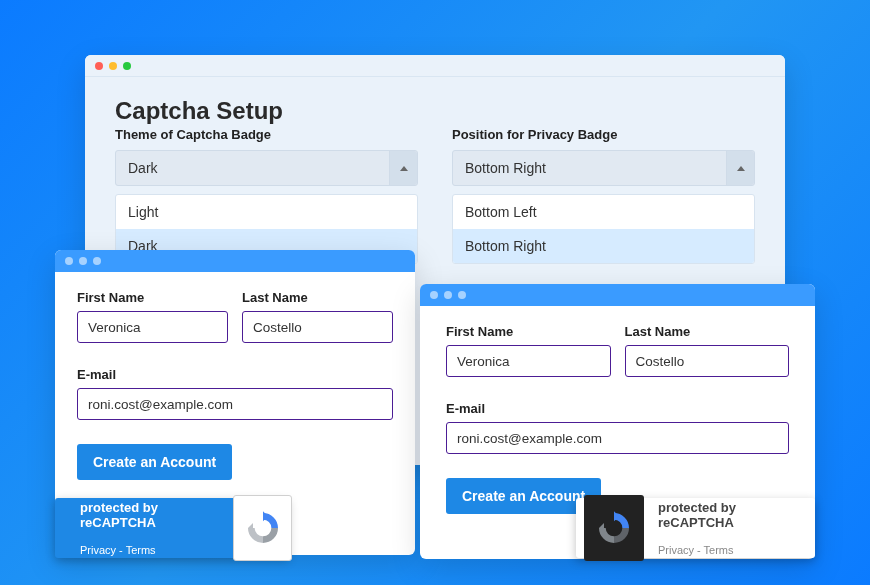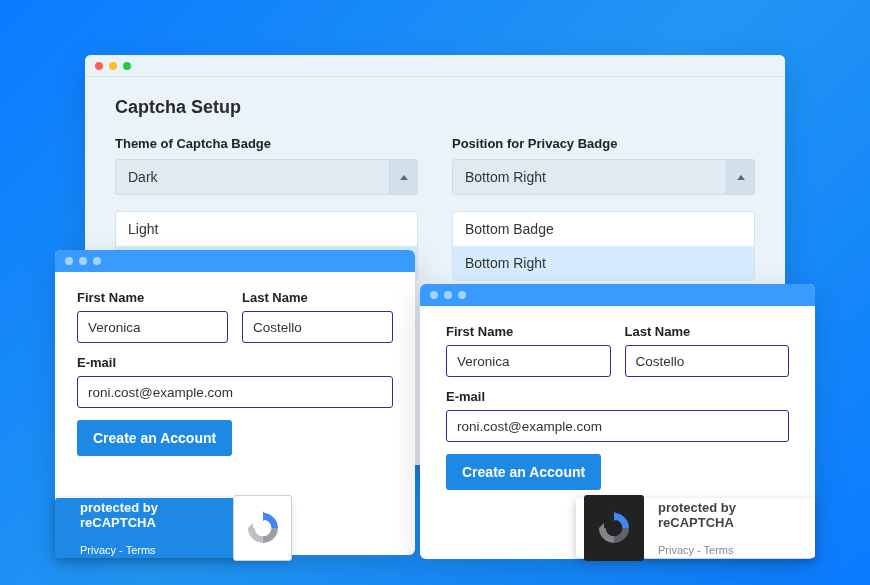--- a/index.html
+++ b/index.html
@@ -11,37 +11,37 @@
   .titlebar { height: 22px; display: flex; align-items: center; padding: 0 10px; gap: 6px; border-top-left-radius: 6px; border-top-right-radius: 6px; }
   .titlebar .dot { width: 8px; height: 8px; border-radius: 50%; }
 
   
   .win-back { left: 85px; top: 55px; width: 700px; height: 410px; background: #eaf2fa; }
   .win-back .titlebar { background: #eaf2fa; border-bottom: 1px solid #d9e6f2; }
   .win-back .titlebar .dot:nth-child(1){ background:#ff5f56; }
   .win-back .titlebar .dot:nth-child(2){ background:#ffbd2e; }
   .win-back .titlebar .dot:nth-child(3){ background:#27c93f; }
   .win-back .content { padding: 20px 30px; }
-  .win-back h2 { font-size: 18px; color: #2a2a2a; font-weight: 600; margin-bottom: 18px; }
+  .win-back h2 { font-size: 24px; color: #2a2a2a; font-weight: 600; margin-bottom: 2px; }
   .setup-row { display: flex; gap: 34px; justify-content: center; }
   .setup-col { flex: 1; }
   .setup-col label { display:block; font-size: 13px; font-weight: 600; color: #222; margin-bottom: 8px; }
   .select-box { position: relative; }
   .select-input { display:flex; align-items:center; justify-content:space-between; background:#e1e9f2; border:1px solid #cfdbe8; border-radius:3px; height:36px; padding:0 12px; font-size:14px; color:#333; }
   .select-toggle { width:28px; height:34px; display:flex; align-items:center; justify-content:center; background:#d3dfeb; border-left:1px solid #cfdbe8; margin-right:-12px; border-top-right-radius:3px; border-bottom-right-radius:3px; }
-  .select-options { margin-top: 16px; background:#ffffff; border:1px solid #d7e3ef; border-radius:3px; overflow:hidden; }
+  .select-options { margin-top: 8px; background:#ffffff; border:1px solid #d7e3ef; border-radius:3px; overflow:hidden; }
   .select-options .opt { padding:9px 12px; font-size:14px; color:#333; }
   .select-options .opt.selected { background:#d6ebff; }
 
   
   .win-left { left: 55px; top: 250px; width: 360px; height: 305px; }
   .win-left .titlebar { background:#3a9bff; }
   .win-left .titlebar .dot { background: rgba(255,255,255,0.55); }
   .win-left .content { padding: 18px 22px; }
-  .form-row { display:flex; gap:14px; margin-bottom: 12px; }
+  .form-row { display:flex; gap:14px; margin-bottom: 24px; }
   .form-field { flex:1; }
   .form-field label { display:block; font-size:13px; font-weight:600; color:#222; margin-bottom:6px; }
   .form-field input { width:100%; height:32px; border:1px solid #4c1d95; border-radius:3px; padding:0 10px; font-size:13.5px; color:#333; }
   .btn-primary { display:inline-block; background:#1e88e5; color:#fff; border:none; border-radius:3px; padding:10px 16px; font-size:14px; font-weight:600; cursor:pointer; }
 
   
   .win-right { left: 420px; top: 284px; width: 395px; height: 275px; }
   .win-right .titlebar { background:#3a9bff; }
   .win-right .titlebar .dot { background: rgba(255,255,255,0.55); }
   .win-right .content { padding: 18px 26px; }
@@ -96,21 +96,21 @@
       <div class="setup-col">
         <label>Position for Privacy Badge</label>
         <div class="select-box">
           <div class="select-input">
             <span>Bottom Right</span>
             <span class="select-toggle">
                 <span class="caret-up"></span>
               </span>
           </div>
           <div class="select-options">
-            <div class="opt">Bottom Badge</div>
+            <div class="opt">Bottom Left</div>
             <div class="opt selected">Bottom Right</div>
           </div>
         </div>
       </div>
     </div>
   </div>
 </div>
 
 <div class="window win-left">
   <div class="titlebar">

